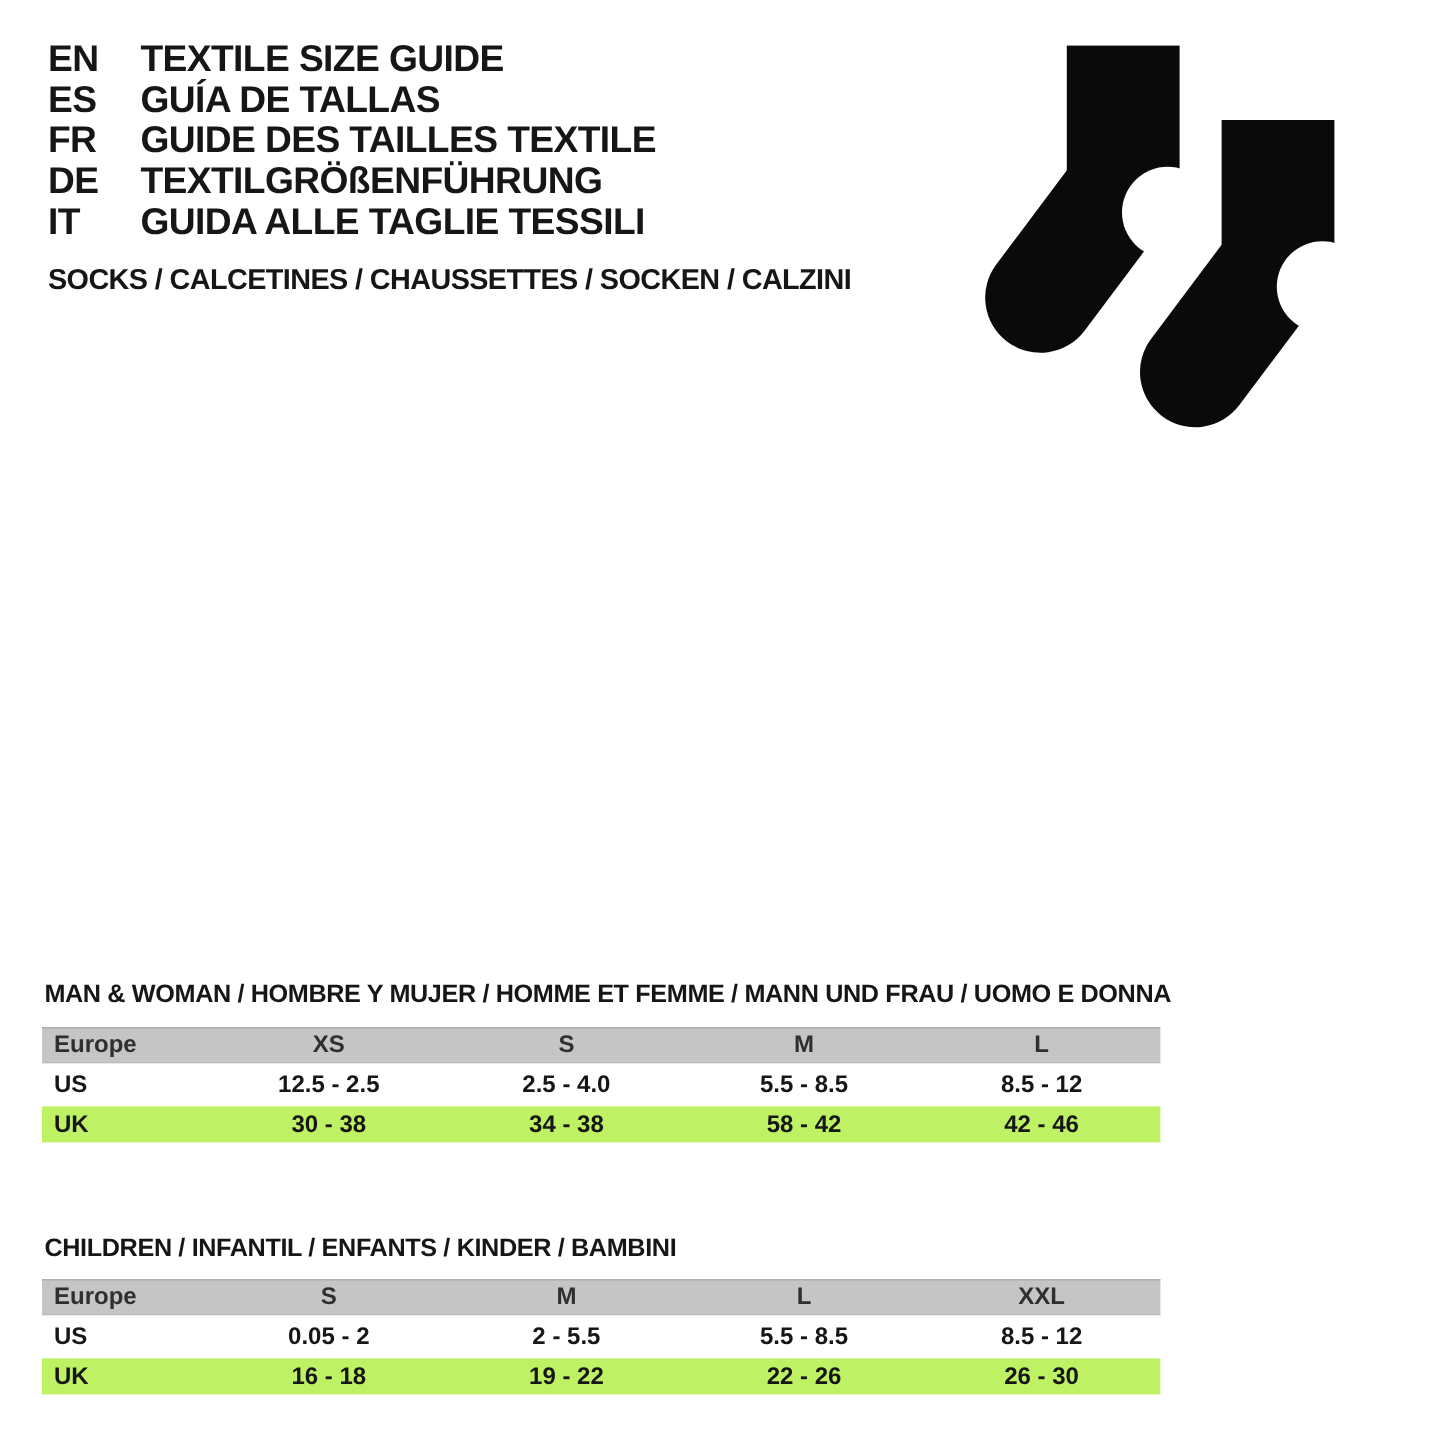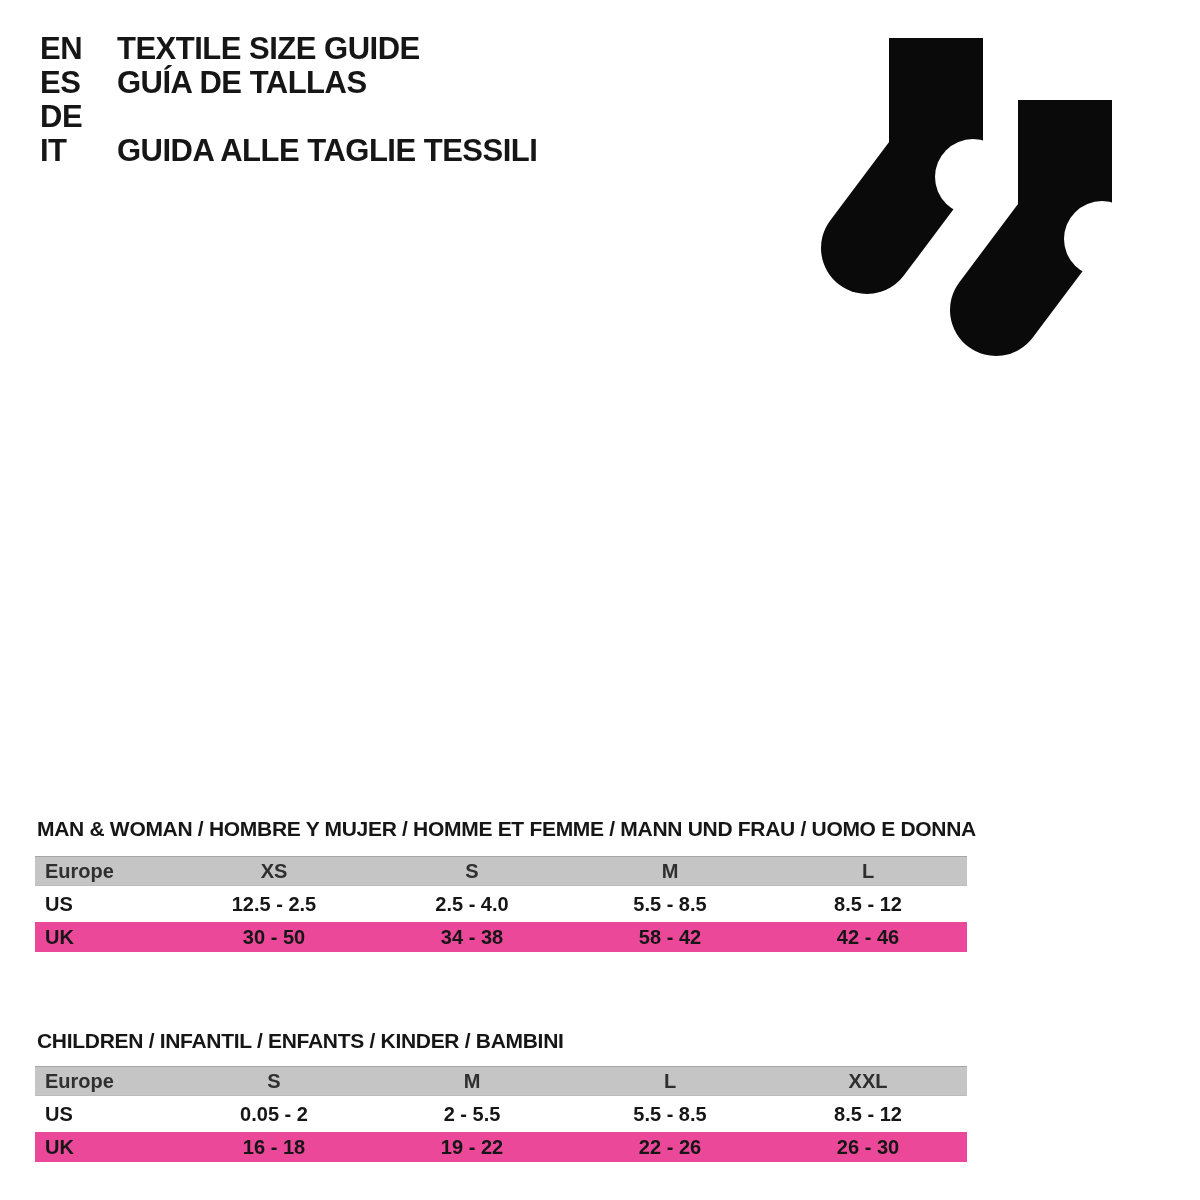--- a/index.html
+++ b/index.html
@@ -46,47 +46,53 @@
     font-size:20px;font-weight:bold;
     box-sizing:border-box;
     background:#ffffff;
   }
   .t-row.head{
     background:#c5c5c5;
     border-top:1px solid #a6a6a6;
     border-bottom:1px solid #bcbcbc;
     color:#2f2f2f;
   }
-  .t-row.alt{background:#ec4899;}
+  .t-row.alt{background:#bef264;}
   .t-row .c0{width:140px;flex:0 0 140px;padding-left:10px;box-sizing:border-box;text-align:left;}
   .t-row .c{width:198px;flex:0 0 198px;text-align:center;}
 </style>
 </head>
 <body>
 
 <div class="page">
 
   <div class="langs">
     <div class="lang-row">
       <span class="lang-code">EN</span>
       <span class="lang-text">TEXTILE SIZE GUIDE</span>
     </div>
     <div class="lang-row">
       <span class="lang-code">ES</span>
       <span class="lang-text">GUÍA DE TALLAS</span>
     </div>
     <div class="lang-row">
+      <span class="lang-code">FR</span>
+      <span class="lang-text">GUIDE DES TAILLES TEXTILE</span>
+    </div>
+    <div class="lang-row">
       <span class="lang-code">DE</span>
+      <span class="lang-text">TEXTILGRÖßENFÜHRUNG</span>
     </div>
     <div class="lang-row">
       <span class="lang-code">IT</span>
       <span class="lang-text">GUIDA ALLE TAGLIE TESSILI</span>
     </div>
   </div>
 
+  <div class="category">SOCKS / CALCETINES / CHAUSSETTES / SOCKEN / CALZINI</div>
 
   <svg class="socks-svg" width="320" height="330" viewBox="0 0 320 330" aria-hidden="true">
     <defs>
       <g id="sock">
         <rect x="0" y="0" width="94" height="118" fill="#0a0a0a"></rect>
         <path d="M47,118 L-22,210" stroke="#0a0a0a" stroke-width="92" stroke-linecap="round" fill="none"></path>
         <circle cx="84" cy="139" r="38" fill="#ffffff"></circle>
       </g>
     </defs>
     <use href="#sock" transform="translate(79,8)"></use>
@@ -104,21 +110,21 @@
     </div>
     <div class="t-row">
       <span class="c0">US</span>
       <span class="c">12.5 - 2.5</span>
       <span class="c">2.5 - 4.0</span>
       <span class="c">5.5 - 8.5</span>
       <span class="c">8.5 - 12</span>
     </div>
     <div class="t-row alt">
       <span class="c0">UK</span>
-      <span class="c">30 - 50</span>
+      <span class="c">30 - 38</span>
       <span class="c">34 - 38</span>
       <span class="c">58 - 42</span>
       <span class="c">42 - 46</span>
     </div>
   </div>
 
   <div class="tbl-title t2">CHILDREN / INFANTIL / ENFANTS / KINDER / BAMBINI</div>
   <div class="size-table t2">
     <div class="t-row head">
       <span class="c0">Europe</span>

